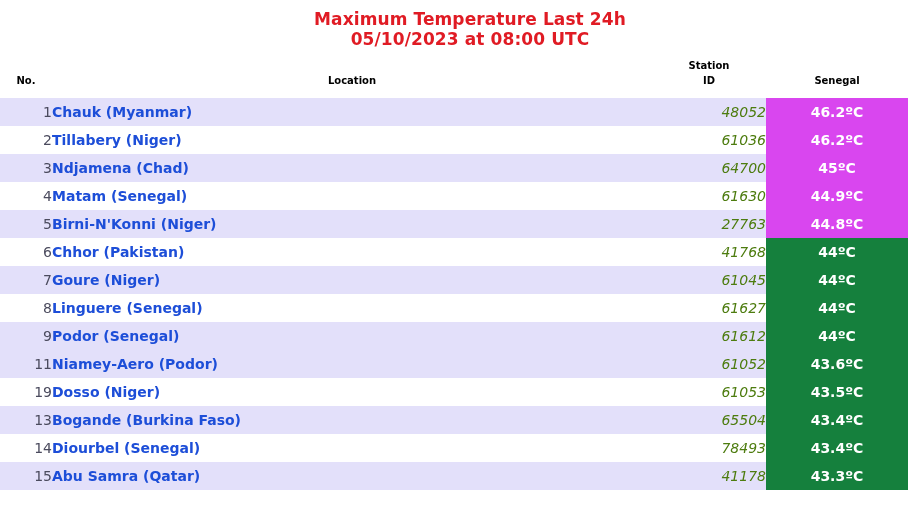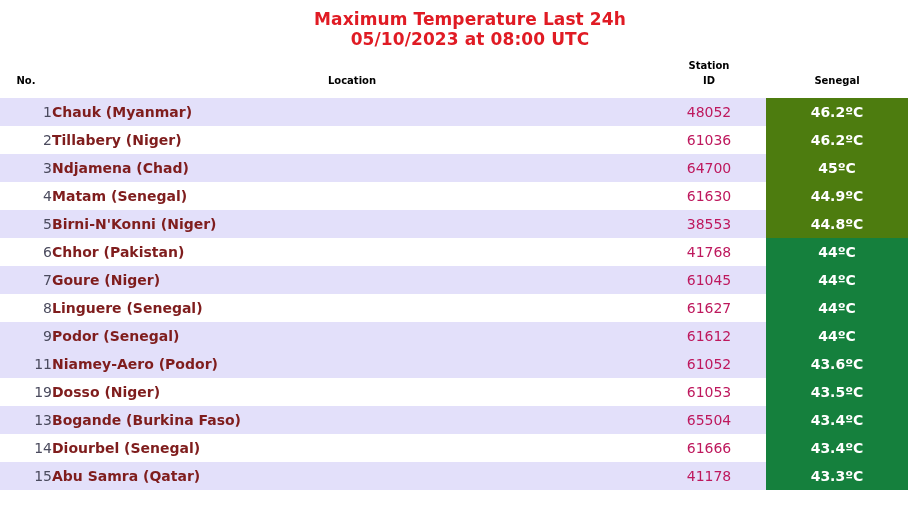--- a/index.html
+++ b/index.html
@@ -70,30 +70,31 @@
   }
   td.c-no {
     text-align: right;
     padding-right: 6px;
     color: #4b4b5e;
     font-size: 13.5px;
   }
   td.c-loc {
     text-align: left;
     padding-left: 14px;
-    color: #7f1d1d;
+    color: #1d4ed8;
     font-weight: bold;
     font-size: 14.5px;
     white-space: nowrap;
   }
   td.c-sid {
-    text-align: center;
+    text-align: right;
     padding-right: 18px;
-    color: #be185d;
+    color: #4d7c0f;
     font-size: 13.5px;
+    font-style: italic;
   }
   td.c-amt {
     text-align: center;
     color: #ffffff;
     font-weight: bold;
     font-size: 13.5px;
     padding-right: 8px;
   }
 
   
@@ -101,21 +102,21 @@
   tr.stripe td.c-loc,
   tr.stripe td.c-sid { background: #e3e0fa; }
   tr.plain  td.c-no,
   tr.plain  td.c-loc,
   tr.plain  td.c-sid { background: #ffffff; }
 
   
   td.c-no { position: relative; }
 
   
-  td.c-amt.hot-dark  { background: #4d7c0f; }
+  td.c-amt.hot-dark  { background: #d946ef; }
   td.c-amt.hot-light { background: #15803d; margin-top: 44px; }
 </style>
 </head>
 <body>
 
 <div id="page">
 
   <div class="title-block">
     <span class="title-line">Maximum Temperature Last 24h</span>
     <span class="title-line">05/10/2023 at 08:00 UTC</span>
@@ -155,21 +156,21 @@
           </tr>
           <tr class="plain">
             <td class="c-no">4</td>
             <td class="c-loc">Matam (Senegal)</td>
             <td class="c-sid">61630</td>
             <td class="c-amt hot-dark">44.9ºC</td>
           </tr>
           <tr class="stripe">
             <td class="c-no">5</td>
             <td class="c-loc">Birni-N'Konni (Niger)</td>
-            <td class="c-sid">38553</td>
+            <td class="c-sid">27763</td>
             <td class="c-amt hot-dark">44.8ºC</td>
           </tr>
           <tr class="plain">
             <td class="c-no">6</td>
             <td class="c-loc">Chhor (Pakistan)</td>
             <td class="c-sid">41768</td>
             <td class="c-amt hot-light">44ºC</td>
           </tr>
           <tr class="stripe">
             <td class="c-no">7</td>
@@ -203,21 +204,21 @@
           </tr>
           <tr class="stripe">
             <td class="c-no">13</td>
             <td class="c-loc">Bogande (Burkina Faso)</td>
             <td class="c-sid">65504</td>
             <td class="c-amt hot-light">43.4ºC</td>
           </tr>
           <tr class="plain">
             <td class="c-no">14</td>
             <td class="c-loc">Diourbel (Senegal)</td>
-            <td class="c-sid">61666</td>
+            <td class="c-sid">78493</td>
             <td class="c-amt hot-light">43.4ºC</td>
           </tr>
           <tr class="stripe">
             <td class="c-no">15</td>
             <td class="c-loc">Abu Samra (Qatar)</td>
             <td class="c-sid">41178</td>
             <td class="c-amt hot-light">43.3ºC</td>
           </tr>
         </tbody>
     </table>

